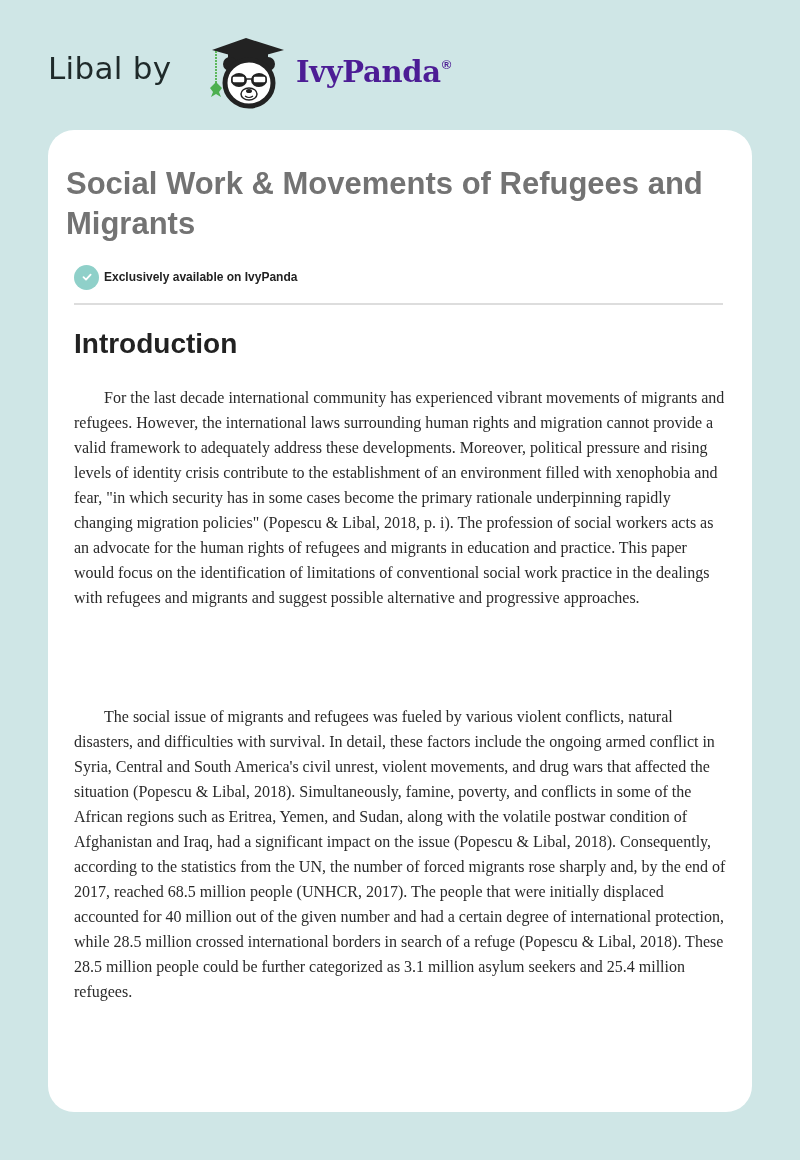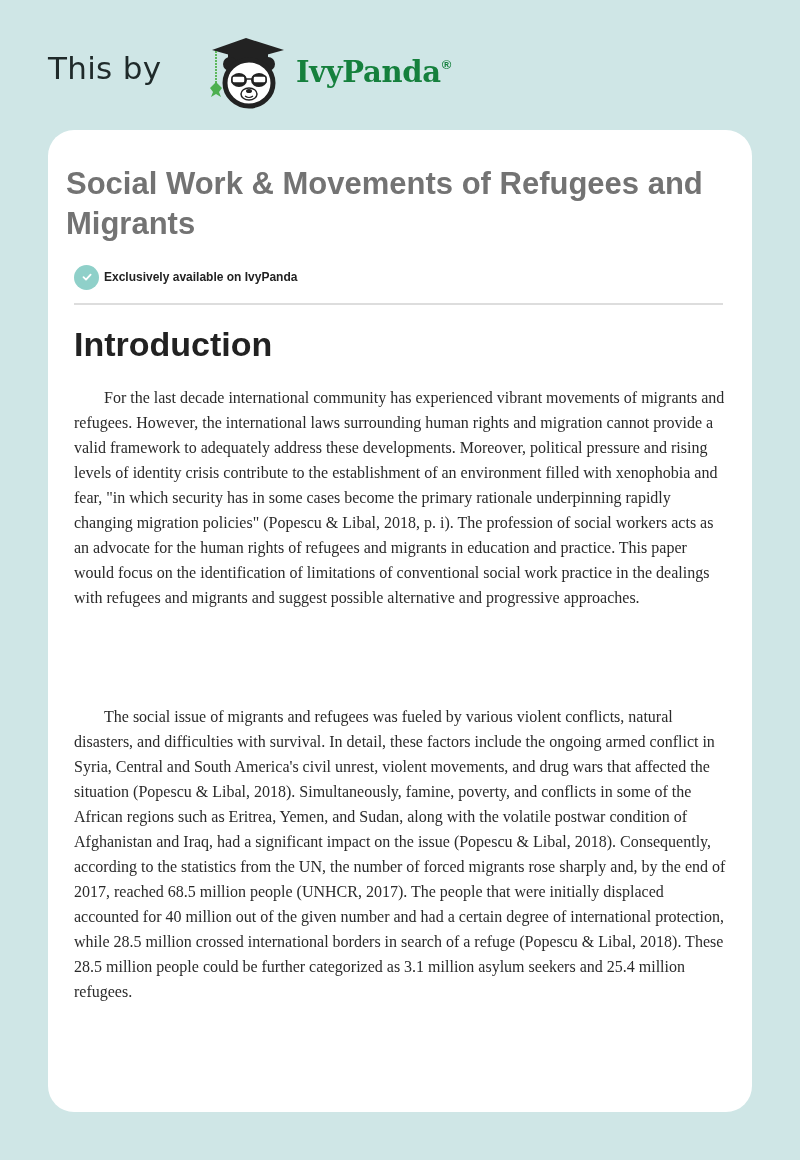--- a/index.html
+++ b/index.html
@@ -38,21 +38,21 @@
       width: 90px;
       height: 76px;
     }
     .brand {
       position: absolute;
       left: 296px;
       top: 55px;
       font-family: "DejaVu Serif", serif;
       font-weight: bold;
       font-size: 29px;
-      color: #15803d;
+      color: #4c1d95;
       letter-spacing: -0.3px;
     }
     .brand sup {
       font-size: 13px;
       position: relative;
       top: -2px;
       margin-left: 1px;
       font-family: "Liberation Sans", sans-serif;
     }
     .card {
@@ -103,21 +103,21 @@
       left: 26px;
       top: 173px;
       width: 649px;
       height: 2px;
       background: #dddddd;
     }
     .h2 {
       position: absolute;
       left: 26px;
       margin: 0;
-      font-size: 34px;
+      font-size: 28px;
       font-weight: bold;
       color: #222222;
       line-height: 34px;
     }
     .h2.intro { top: 197px; }
     .h2.eval { top: 548px; }
     .para {
       position: absolute;
       left: 26px;
       width: 652px;
@@ -128,21 +128,21 @@
       text-indent: 30px;
       font-family: Liberation Serif, serif;
     }
     .para.p1 { top: 255px; }
     .para.p2 { top: 574px; }
   </style>
 </head>
 <body>
 
 <div class="header">
-  <span class="essay-by">This by</span>
+  <span class="essay-by">Libal by</span>
   <svg class="logo-icon" viewBox="0 0 90 76">
 
     <polygon points="10,16 44,4 82,16 46,26" fill="#222"></polygon>
     <rect x="26" y="18" width="40" height="10" fill="#222"></rect>
 
     <line x1="14" y1="17" x2="14" y2="52" stroke="#5cb85c" stroke-width="2" stroke-dasharray="2,1"></line>
     <path d="M8,54 L14,48 L20,54 L17,58 L19,63 L14,60 L9,63 L11,58 Z" fill="#4caf50"></path>
 
     <circle cx="28" cy="30" r="7" fill="#222"></circle>
     <circle cx="66" cy="30" r="7" fill="#222"></circle>

